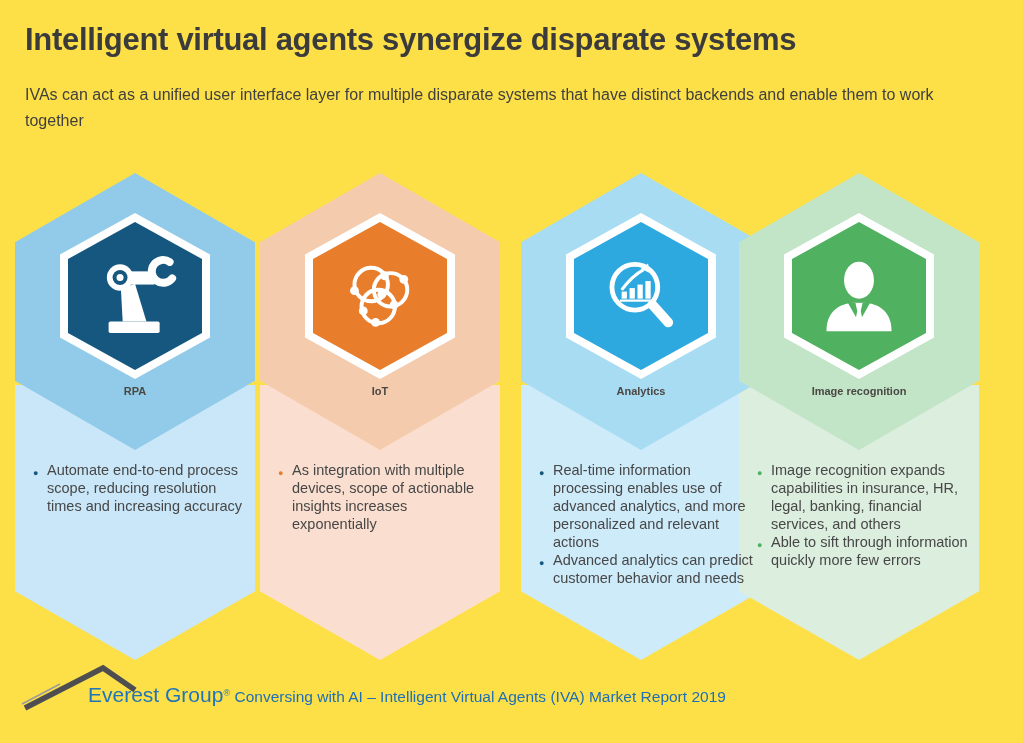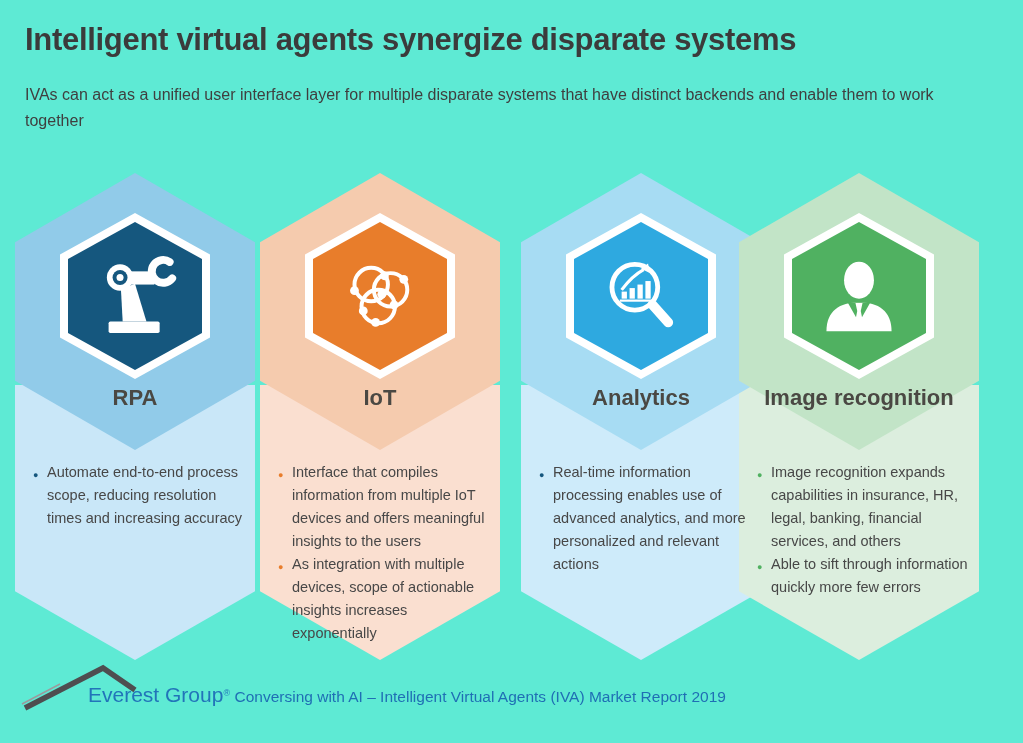--- a/index.html
+++ b/index.html
@@ -1,17 +1,17 @@
 <!DOCTYPE html>
 <html><head>
 <meta charset="utf-8">
 <style>
   html,body{margin:0;padding:0;background:#fff;}
   .canvas{
-    position:relative;width:1023px;height:743px;background:#5eead4;overflow:hidden;
+    position:relative;width:1023px;height:743px;background:#fde047;overflow:hidden;
     font-family:"Liberation Sans","DejaVu Sans",sans-serif;
   }
   .title{
     position:absolute;left:25px;top:22px;margin:0;
     font-size:31px;font-weight:bold;color:#3b3b3b;letter-spacing:-0.3px;
   }
   .subtitle{
     position:absolute;left:25px;top:82px;margin:0;width:920px;
     font-size:16px;line-height:26px;color:#3f3f3f;
   }
@@ -32,29 +32,29 @@
     clip-path:polygon(50% 0,100% 25%,100% 75%,50% 100%,0 75%,0 25%);
   }
   .hex-inner{
     position:absolute;left:8px;top:9px;width:134px;height:148px;
     background:var(--inner);
     clip-path:polygon(50% 0,100% 25%,100% 75%,50% 100%,0 75%,0 25%);
   }
   .icon{position:absolute;left:23px;top:30px;width:88px;height:88px;}
   .col-label{
     position:absolute;left:0;top:212px;width:100%;z-index:4;
-    text-align:center;font-size:22px;font-weight:bold;color:#4a4843;
+    text-align:center;font-size:11px;font-weight:bold;color:#4a4843;
   }
   .bullets{
     position:absolute;left:0;top:288px;width:100%;z-index:3;margin:0;
     padding:0 6px 0 18px;box-sizing:border-box;list-style:none;
   }
   .bullets li{
     position:relative;padding-left:14px;margin:0;
-    font-size:14.5px;line-height:23px;color:#474747;
+    font-size:14.5px;line-height:18px;color:#474747;
   }
   .bullets li::before{
     content:"●";position:absolute;left:0;top:3px;
     font-size:9px;color:var(--dot);
   }
   .footer{position:absolute;left:0;top:658px;width:1023px;height:60px;z-index:5;}
   .mountain{position:absolute;left:20px;top:3px;width:120px;height:50px;}
   .footer-text{position:absolute;left:88px;top:25px;white-space:nowrap;}
   .brand{font-size:21px;color:#2274b9;}
   .brand-reg{font-size:9px;color:#2274b9;vertical-align:super;}
@@ -108,21 +108,20 @@
             <circle cx="52" cy="48" r="5"></circle>
             <circle cx="31" cy="67" r="5"></circle>
             <circle cx="45" cy="80" r="5"></circle>
             <circle cx="66" cy="60" r="5"></circle>
           </g>
         </svg>
       </div>
     </div>
     <div class="col-label">IoT</div>
     <ul class="bullets">
-      <li>Interface that compiles information from multiple IoT devices and offers meaningful insights to the users</li>
       <li>As integration with multiple devices, scope of actionable insights increases exponentially</li>
     </ul>
   </div>
 
   <div class="col" style="left: 521px; --outer: #A7DCF3; --banner: #CEEBFA; --inner: #2EA9E0; --dot: #15577E;">
     <div class="banner"></div>
     <div class="hex-big"></div>
     <div class="hex-white">
       <div class="hex-inner">
         <svg class="icon" viewBox="0 0 100 100">
@@ -136,20 +135,21 @@
             <rect x="26" y="54" width="37" height="2.5"></rect>
           </g>
           <path d="M28,43 Q40,27 53,20" stroke="#fff" stroke-width="3.5" fill="none"></path>
           <polygon points="58,13 60,24 50,19" fill="#fff"></polygon>
         </svg>
       </div>
     </div>
     <div class="col-label">Analytics</div>
     <ul class="bullets">
       <li>Real-time information processing enables use of advanced analytics, and more personalized and relevant actions</li>
+      <li>Advanced analytics can predict customer behavior and needs</li>
     </ul>
   </div>
 
   <div class="col" style="left: 739px; --outer: #C2E4C7; --banner: #DCEEDE; --inner: #50B161; --dot: #50B161;">
     <div class="banner"></div>
     <div class="hex-big"></div>
     <div class="hex-white">
       <div class="hex-inner">
         <svg class="icon" viewBox="0 0 100 100">
           <ellipse cx="50" cy="32" rx="17" ry="21" fill="#fff"></ellipse>

